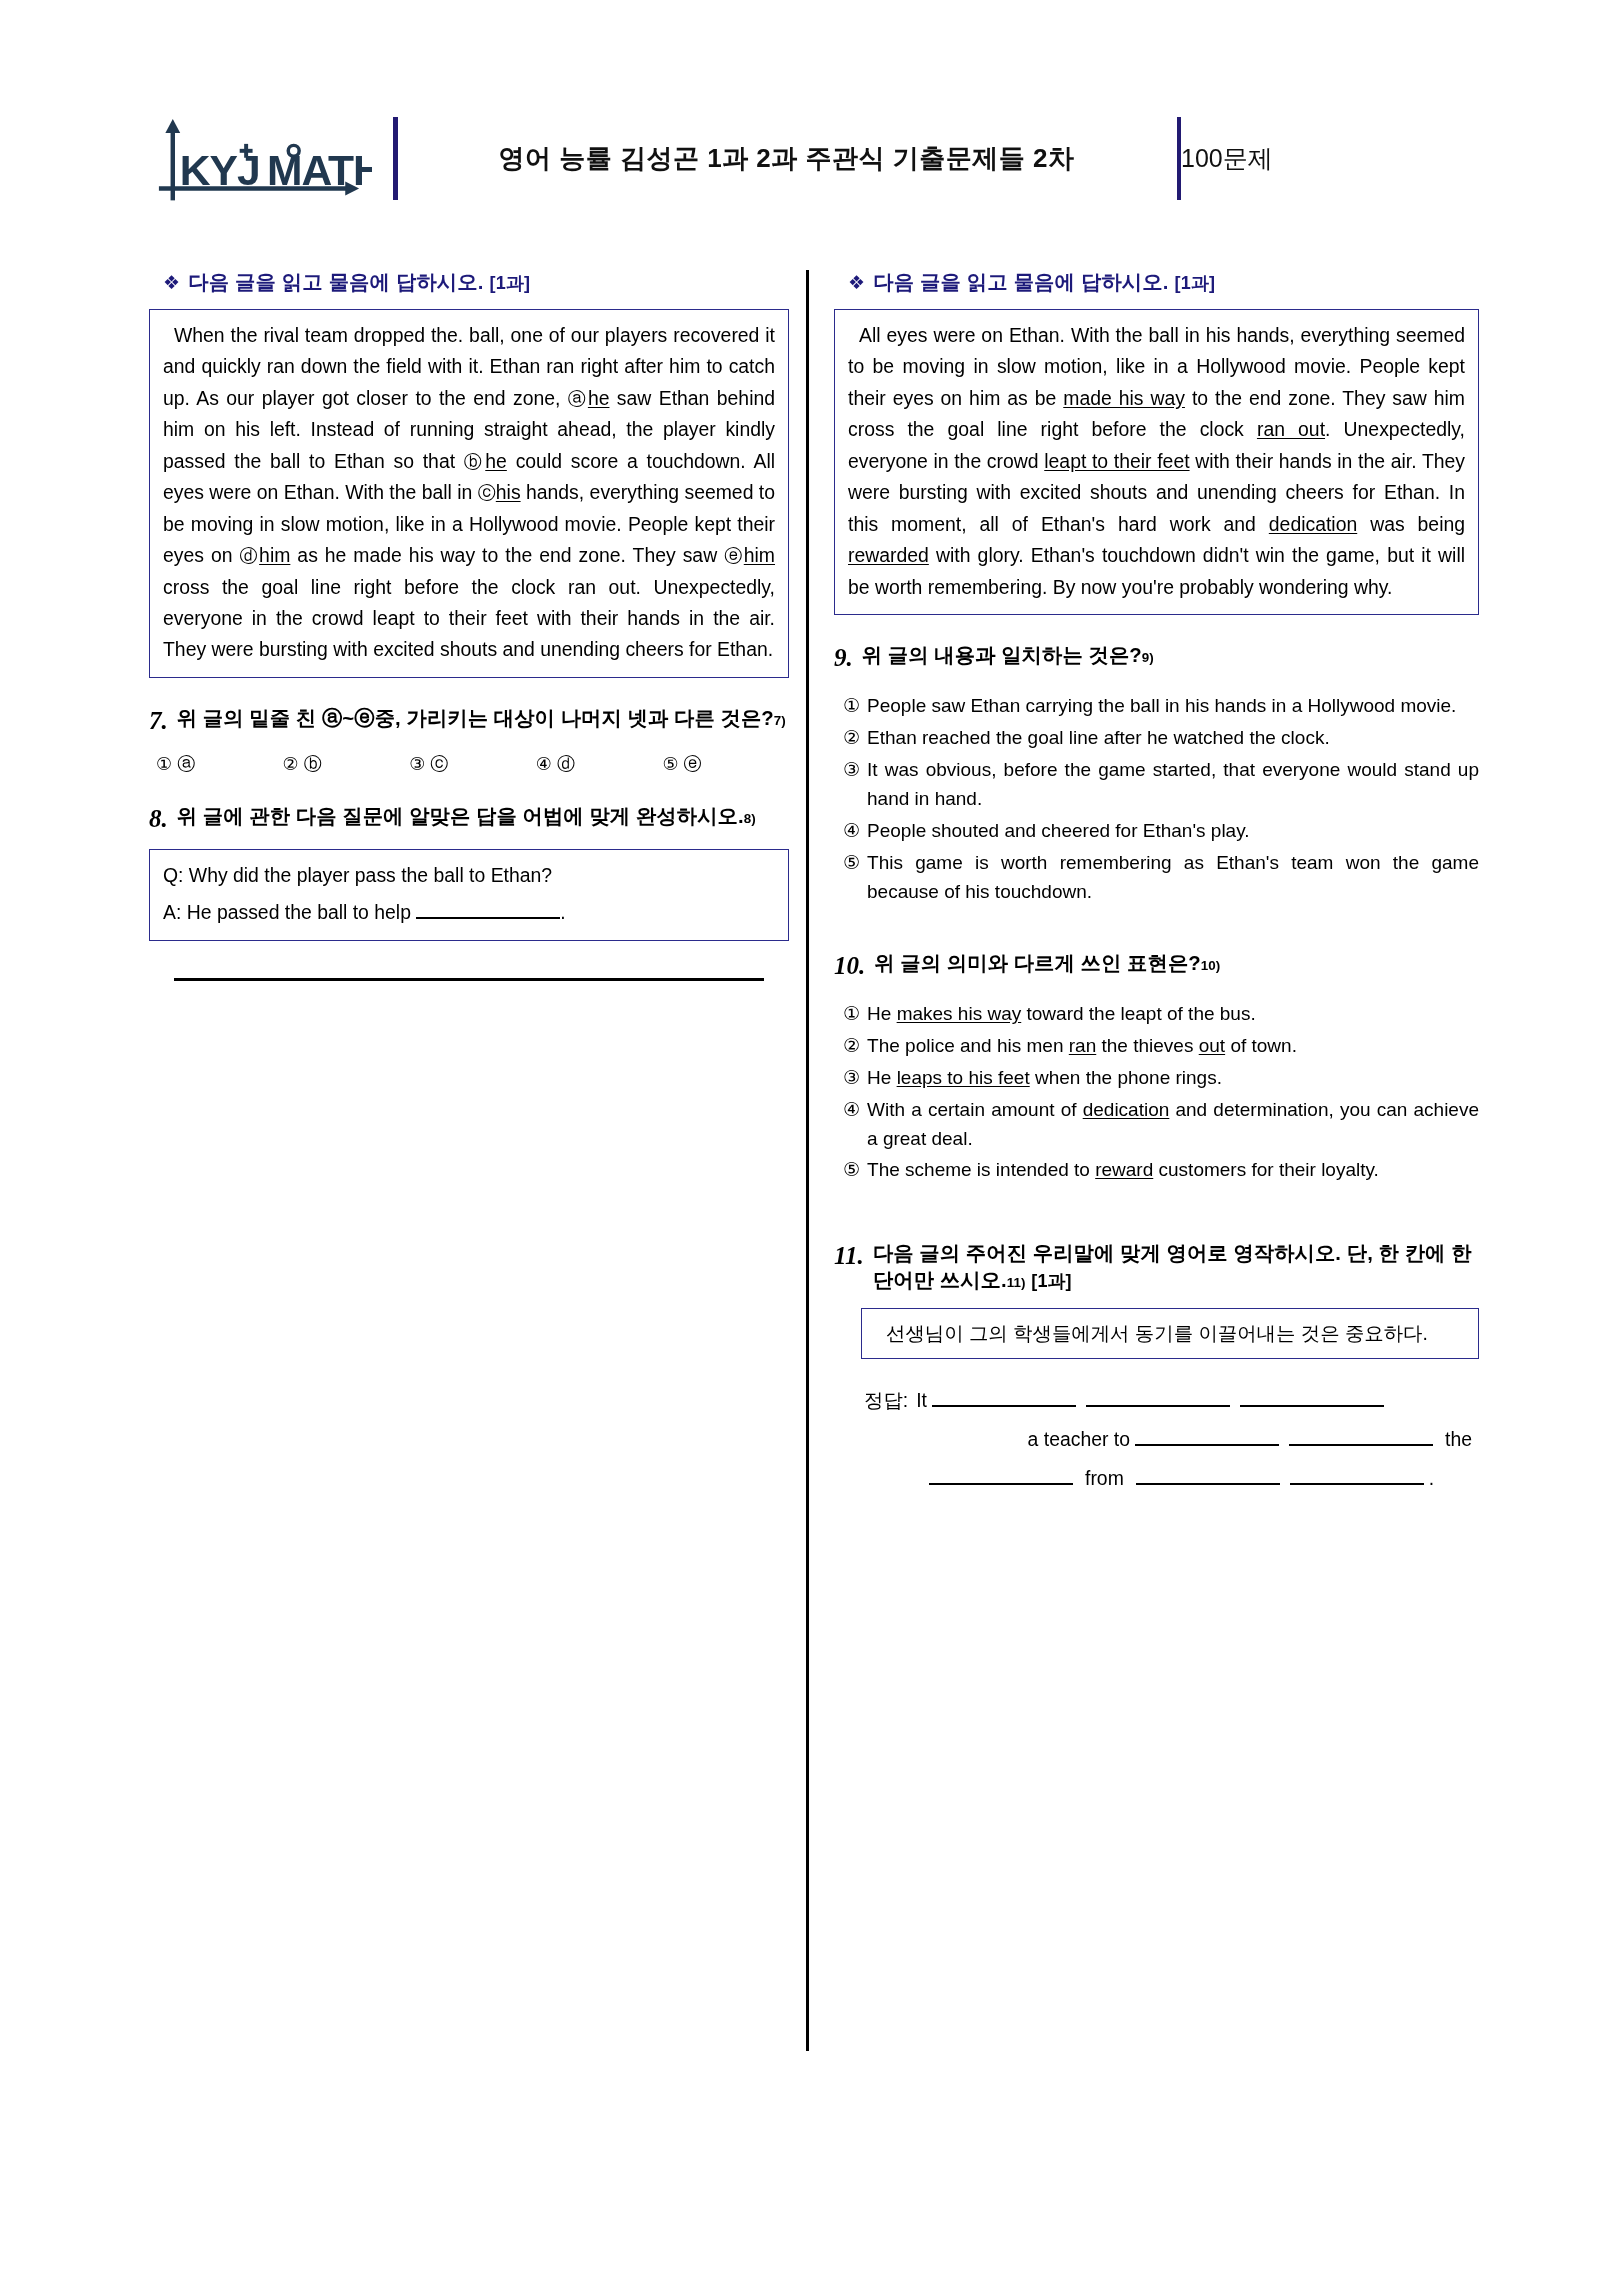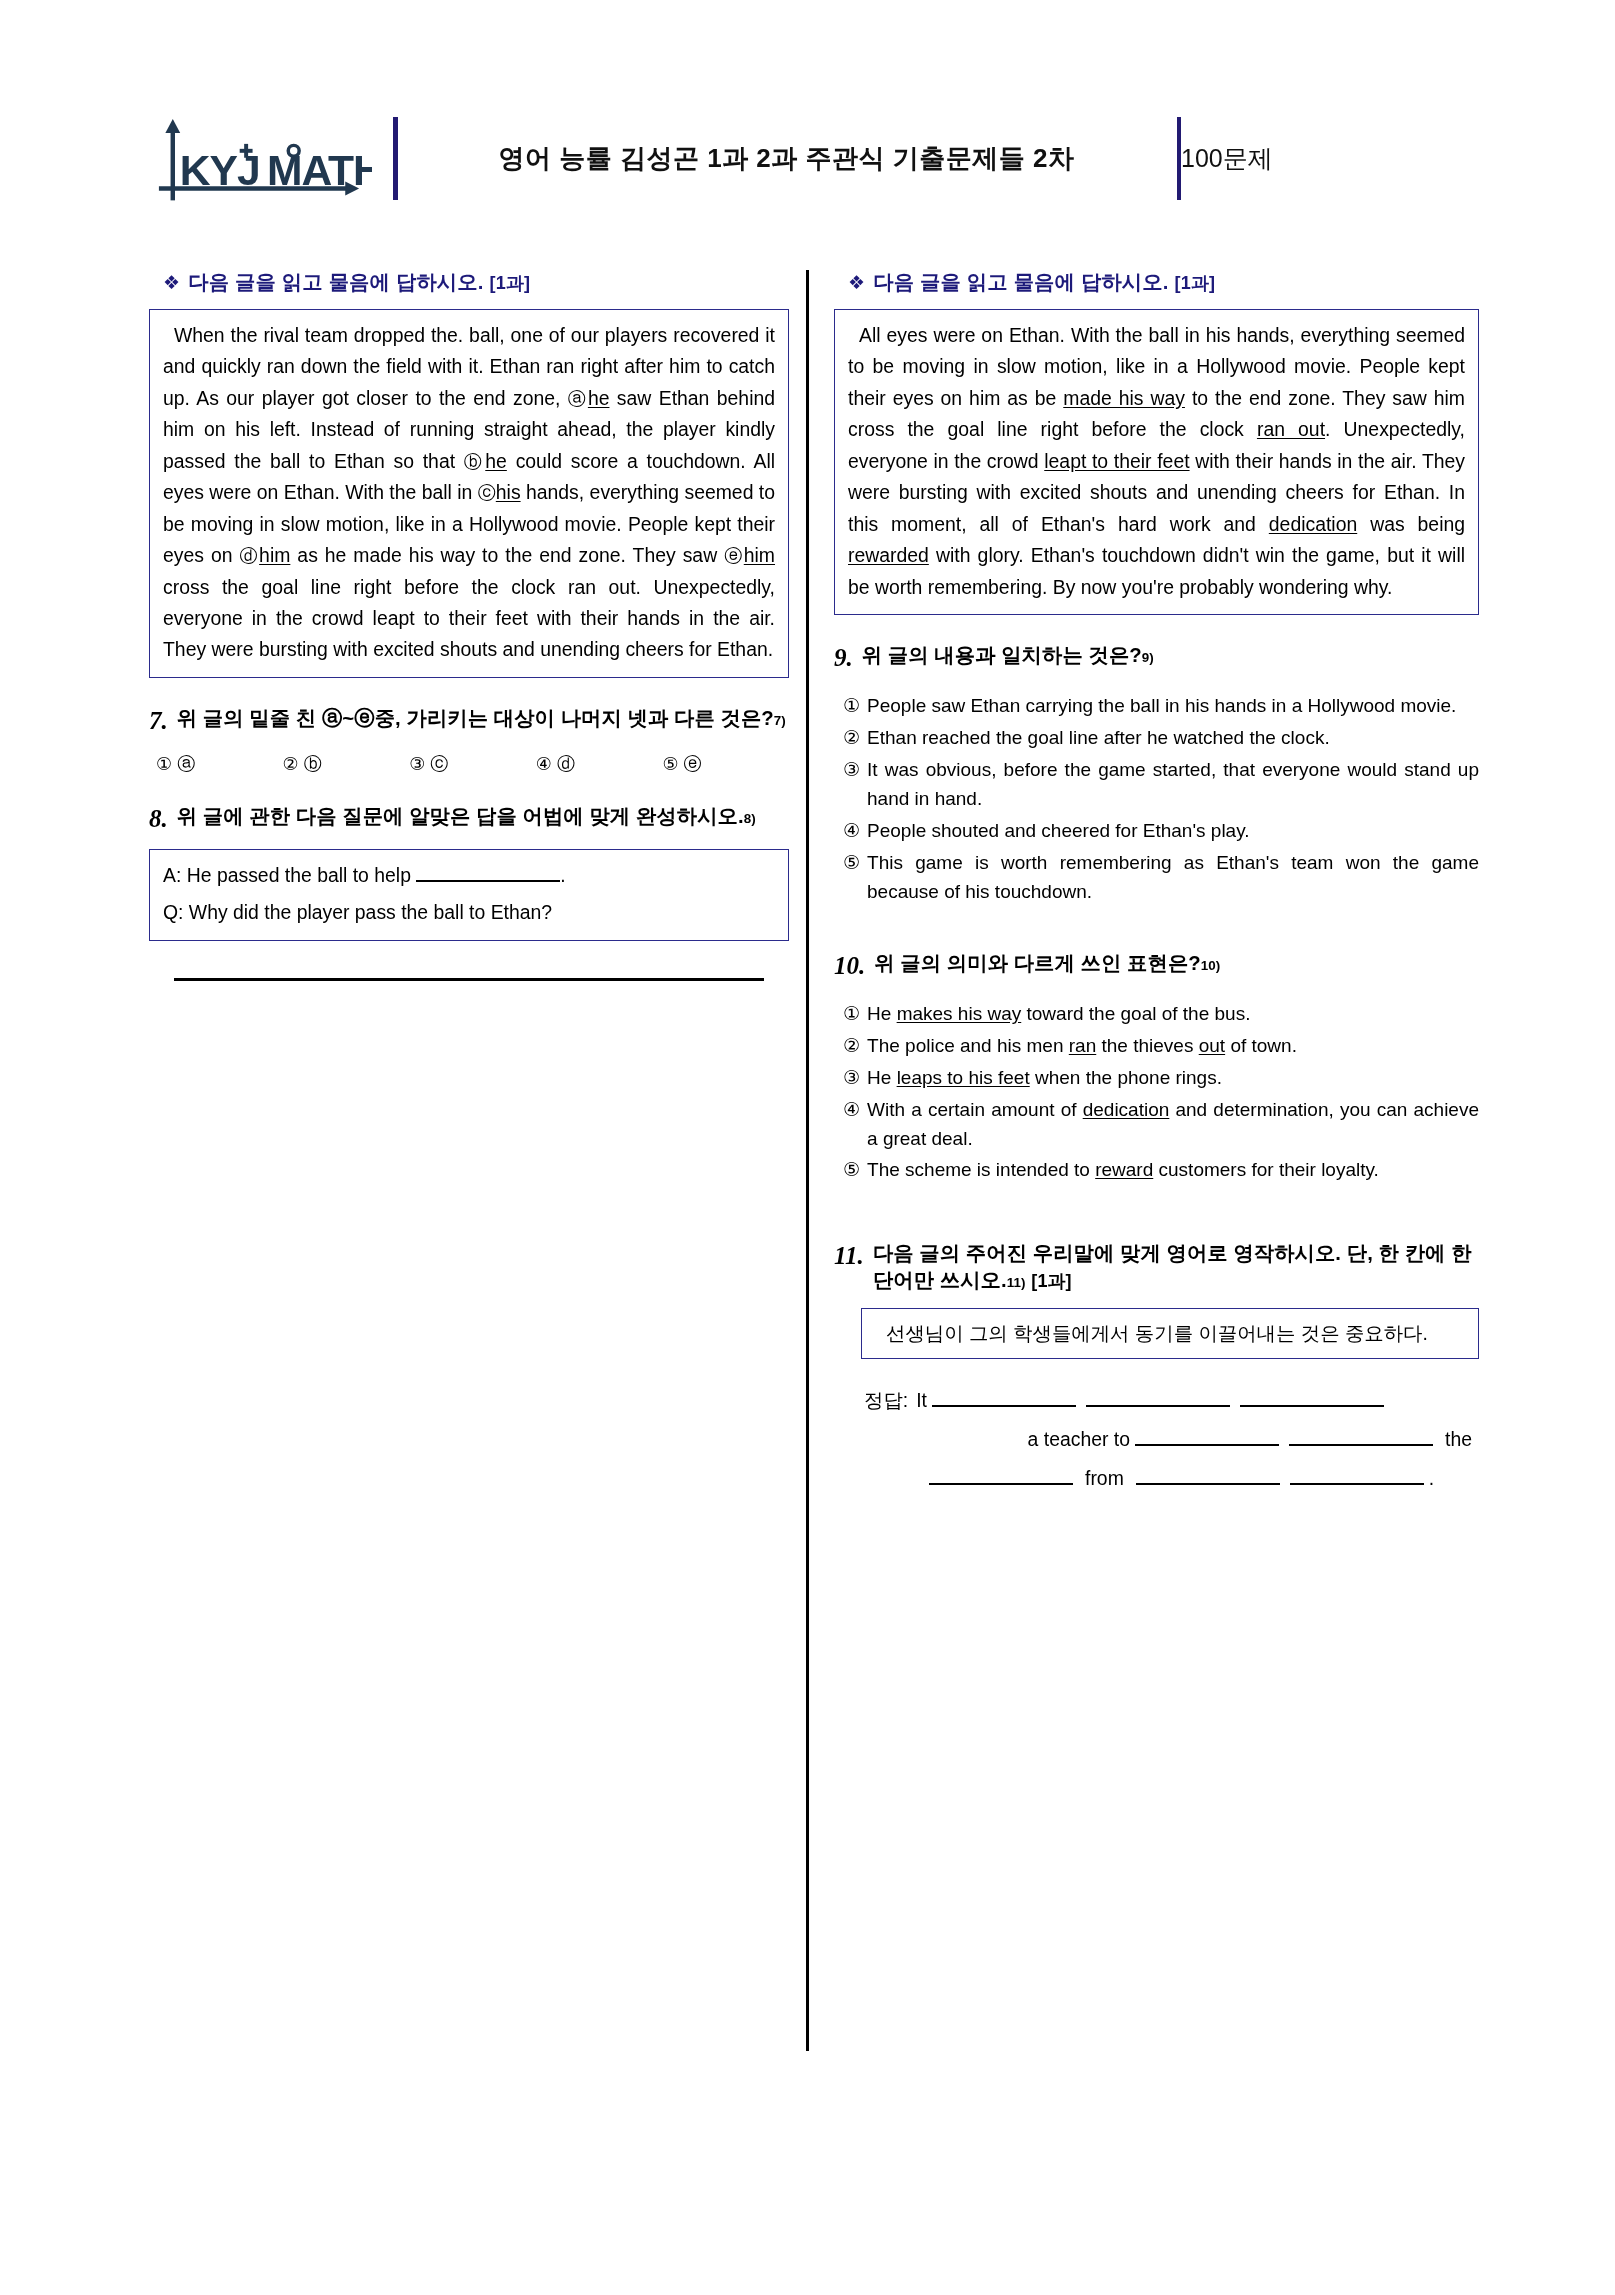--- a/index.html
+++ b/index.html
@@ -295,22 +295,22 @@
     </div>
   </div>
 
   <div class="question">
     <div class="q-head">
       <div class="q-num">8.</div>
       <div class="q-text"><span>위 글에 관한 다음 질문에 알맞은 답을 어법에 맞게 완성하시오.</span><span class="sup">8)</span></div>
     </div>
     <div class="answer-box-wrap">
       <div class="passage-box qa">
+        <p>Q: Why did the player pass the ball to Ethan?</p>
         <p><span>A: He passed the ball to help </span><span class="blank-line bl-290"></span><span>.</span></p>
-        <p>Q: Why did the player pass the ball to Ethan?</p>
       </div>
     </div>
   </div>
 
   <div class="section-rule"></div>
 </div>
 
 <div class="col col-right">
 
   <div class="directive">
@@ -351,21 +351,21 @@
   </div>
 
   <div class="question" style="margin-top:43px;">
     <div class="q-head">
       <div class="q-num">10.</div>
       <div class="q-text"><span>위 글의 의미와 다르게 쓰인 표현은?</span><span class="sup">10)</span></div>
     </div>
     <div class="choices-stack">
       <div class="choice">
           <span class="cnum">①</span>
-          <span class="ctext"><span>He </span><u>makes his way</u><span> toward the goal of the bus.</span></span>
+          <span class="ctext"><span>He </span><u>makes his way</u><span> toward the leapt of the bus.</span></span>
         </div>
       <div class="choice">
           <span class="cnum">②</span>
           <span class="ctext"><span>The police and his men </span><u>ran</u><span> the thieves </span><u>out</u><span> of town.</span></span>
         </div>
       <div class="choice">
           <span class="cnum">③</span>
           <span class="ctext"><span>He </span><u>leaps to his feet</u><span> when the phone rings.</span></span>
         </div>
       <div class="choice">

